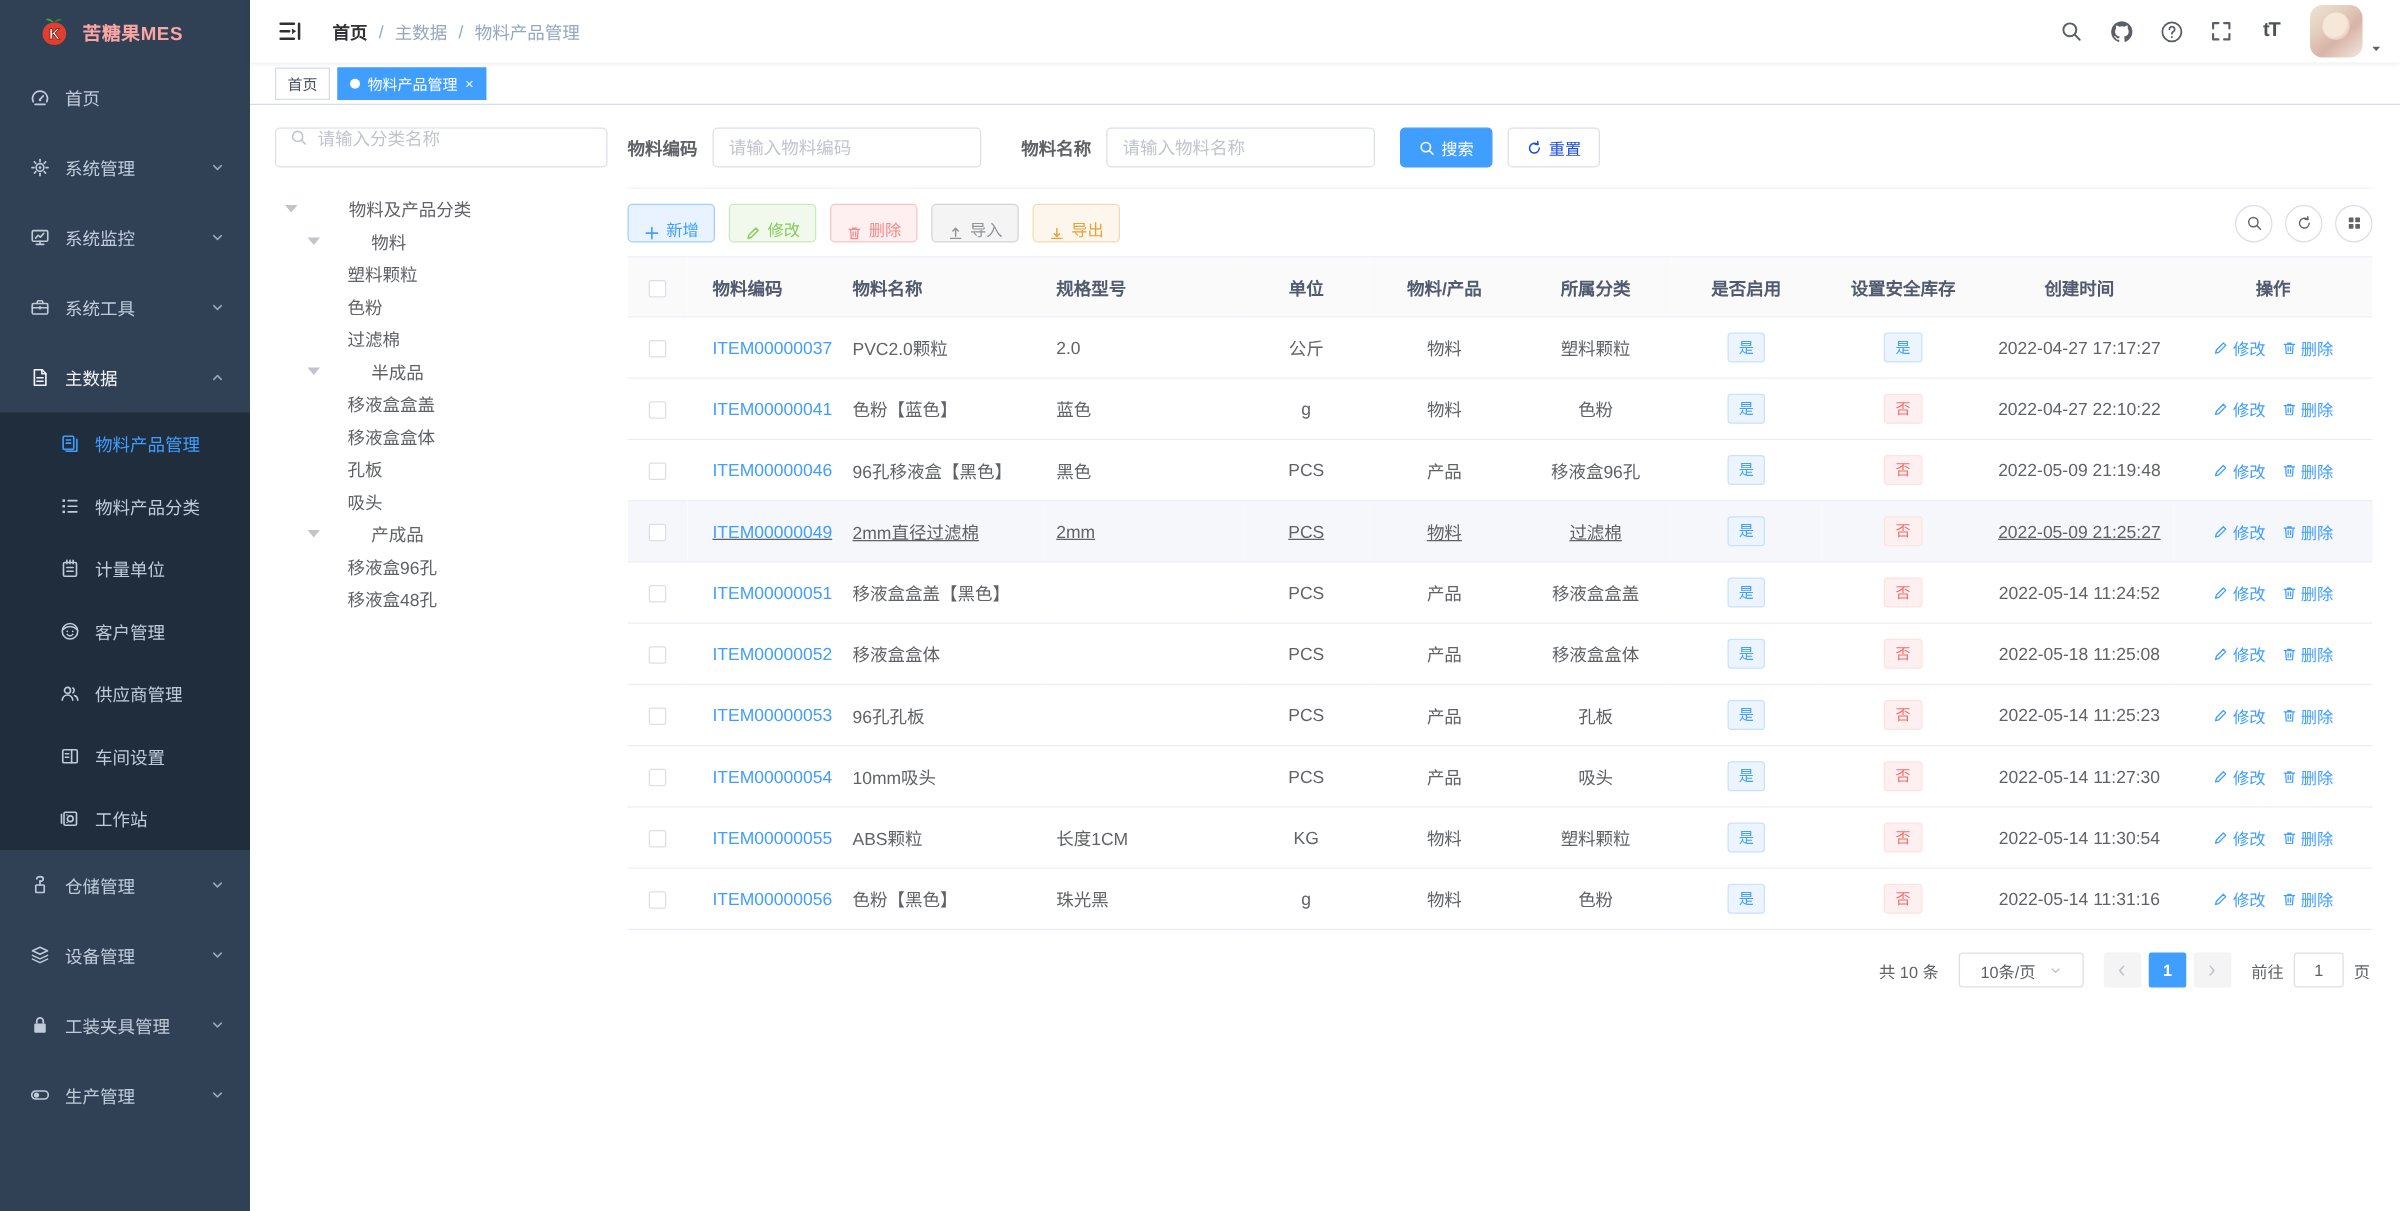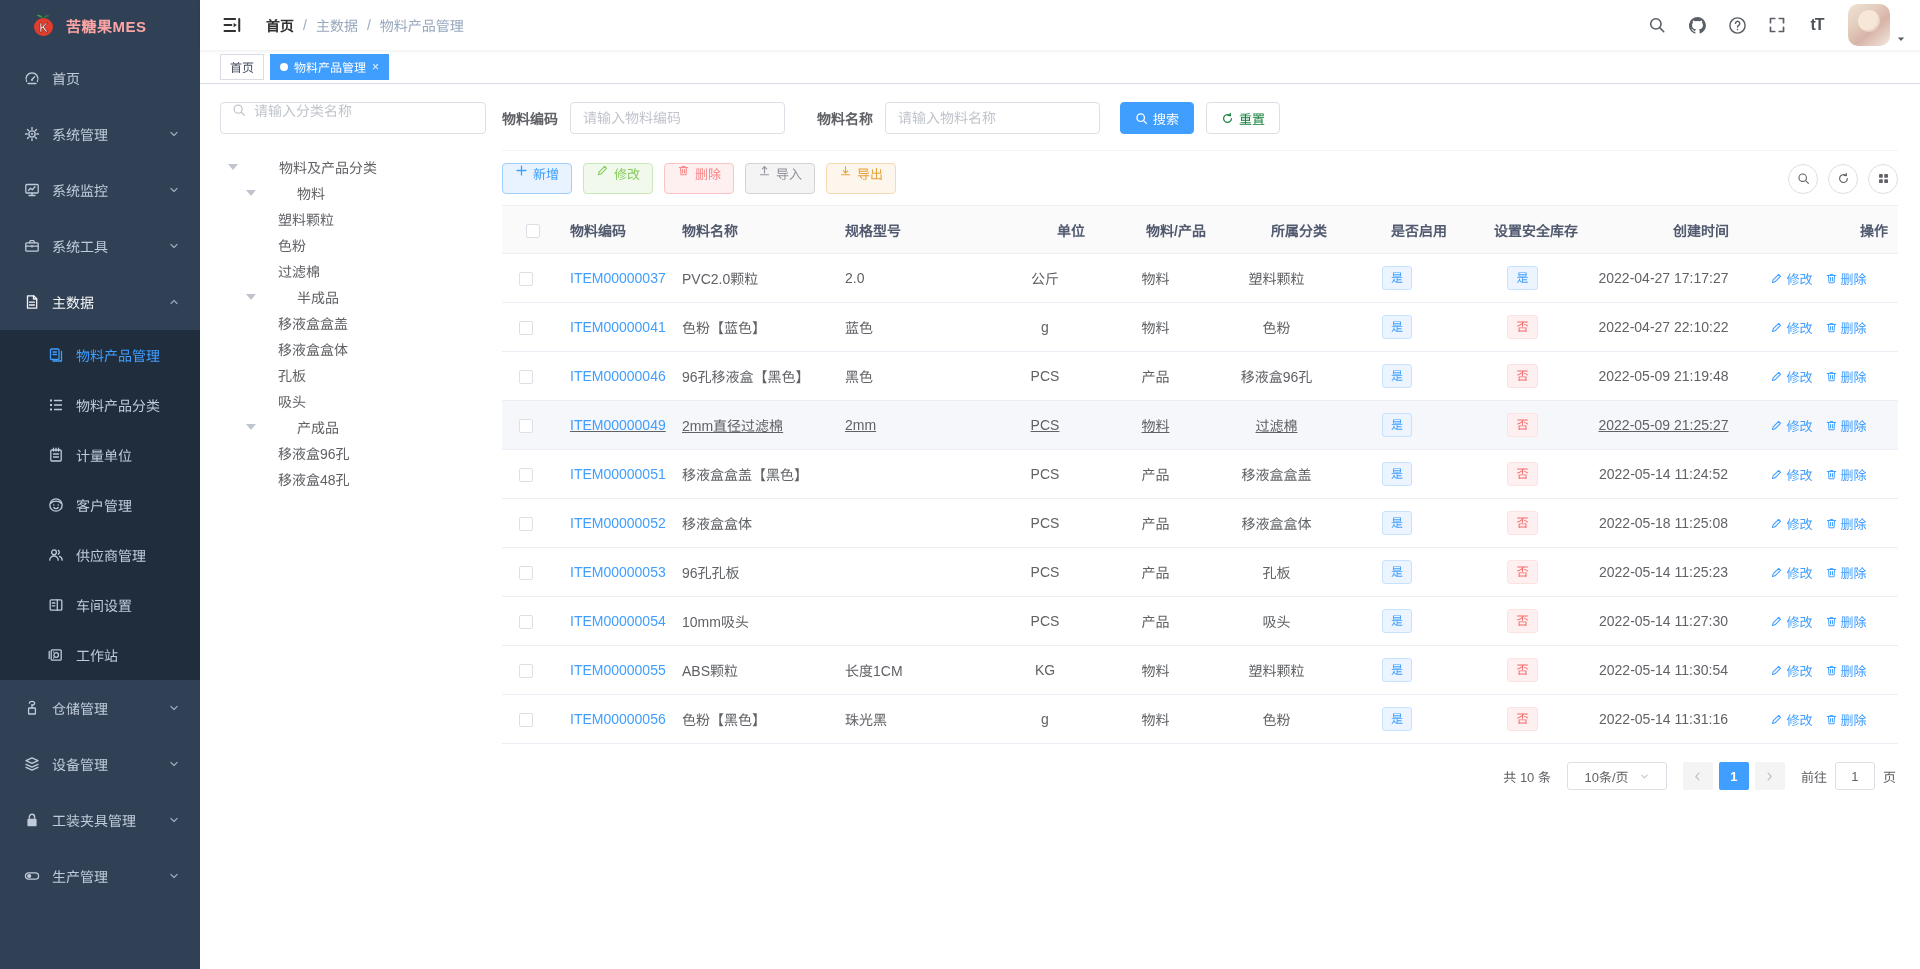--- a/index.html
+++ b/index.html
@@ -62,35 +62,35 @@
 
   .table-panel { flex:1; display:flex; flex-direction:column; min-width:0; }
 
   .filter-row { display:flex; align-items:center; padding-bottom:16px; border-bottom:1px solid #f1f4f7; }
   .filter-label { font-size:14px; font-weight:bold; color:#606266; margin-right:12px; white-space:nowrap; }
   .filter-input { width:215px; height:32px; border:1px solid #dcdfe6; border-radius:4px; padding:0 12px; font-size:14px; color:#606266; outline:none; font-family:inherit; }
   .filter-input::placeholder { color:#c0c4cc; }
   .filter-label.second { margin-left:32px; }
   .btn { display:inline-flex; align-items:center; gap:5px; height:32px; padding:0 14px; border-radius:4px; font-size:13px; cursor:pointer; border:1px solid transparent; white-space:nowrap; font-family:inherit; }
   .btn-primary { background:#409EFF; border-color:#409EFF; color:#fff; margin-left:20px; }
-  .btn-plain { background:#fff; border-color:#dcdfe6; color:#15803d; margin-left:12px;font-family:Liberation Mono, monospace; }
+  .btn-plain { background:#fff; border-color:#dcdfe6; color:#1d4ed8; margin-left:12px;font-family:Liberation Mono, monospace; }
 
   .toolbar-row { display:flex; align-items:center; margin-top:12px; margin-bottom:11px; }
-  .tbtn { display:inline-flex; align-items:flex-start; gap:5px; height:31px; padding:0 12px; border-radius:4px; font-size:13px; cursor:pointer; border:1px solid; margin-right:11px; white-space:nowrap; }
+  .tbtn { display:inline-flex; align-items:flex-end; gap:5px; height:31px; padding:0 12px; border-radius:4px; font-size:13px; cursor:pointer; border:1px solid; margin-right:11px; white-space:nowrap; }
   .tbtn-add    { color:#409EFF; background:#e8f3ff; border-color:#a0cfff; }
   .tbtn-edit   { color:#85cd5e; background:#f0f9eb; border-color:#cbe9b8; }
   .tbtn-delete { color:#f78989; background:#fef0f0; border-color:#fbc4c4; }
   .tbtn-import { color:#909399; background:#f4f4f5; border-color:#d3d4d6; }
   .tbtn-export { color:#E6A23C; background:#fdf6ec; border-color:#f5dab1; }
   .toolbar-right { margin-left:auto; display:flex; align-items:center; }
   .circle-btn { width:30px; height:30px; border-radius:50%; border:1px solid #dcdfe6; background:#fff; color:#606266; display:flex; align-items:center; justify-content:center; margin-left:10px; cursor:pointer; }
 
   
   table.data-table { width:100%; border-collapse:collapse; table-layout:fixed; font-size:14px; border-top:1px solid #ebeef5; }
-  .data-table th { height:48px; font-weight:bold; color:#515a6e; background:#fafafa; border-bottom:1px solid #ebeef5; text-align:right; padding:0 10px; white-space:nowrap; overflow:hidden; }
+  .data-table th { height:48px; font-weight:bold; color:#515a6e; background:#fafafa; border-bottom:1px solid #ebeef5; text-align:center; padding:0 10px; white-space:nowrap; overflow:hidden; }
   .data-table td { height:49px; color:#606266; border-bottom:1px solid #ebeef5; text-align:center; padding:0 10px; white-space:nowrap; overflow:hidden; background:#fff; }
   .data-table tr.highlight td { background:#f5f7fa;text-decoration:underline; }
   .data-table th.col-left, .data-table td.col-left { text-align:left; }
   .data-table th.col-code, .data-table td.col-code { text-align:left; padding-left:20px; }
   .checkbox { width:14px; height:14px; border:1px solid #dcdfe6; border-radius:2px; background:#fff; display:inline-block; vertical-align:middle; cursor:pointer; }
   .code-link { color:#409EFF; cursor:pointer; }
   .badge { display:inline-block; min-width:16px; padding:5px 8px; font-size:12px; line-height:1; border-radius:3px; border:1px solid; }
   .badge-yes { color:#409EFF; background:#ecf5ff; border-color:#c6e2ff; }
   .badge-no  { color:#F56C6C; background:#fef0f0; border-color:#fde2e2; }
   .op-link { color:#409EFF; font-size:13px; display:inline-flex; align-items:center; gap:3px; cursor:pointer; }

